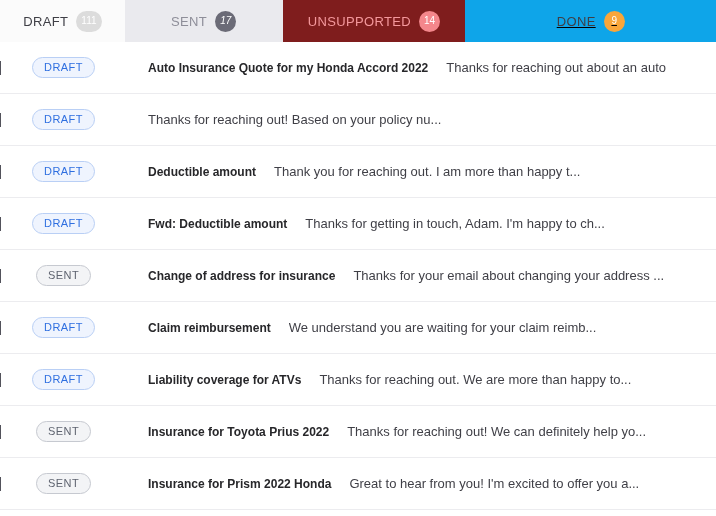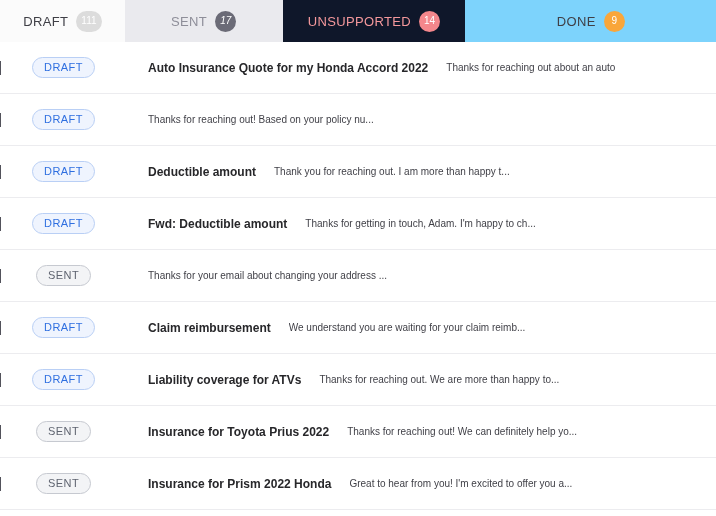--- a/index.html
+++ b/index.html
@@ -36,22 +36,22 @@
     justify-content: center;
     gap: 8px;
     height: 42px;
     padding: 0 14px;
     cursor: pointer;
     user-select: none;
     white-space: nowrap;
   }
   .tab-draft      { width: 128px; background: #fbfbfb; }
   .tab-sent       { width: 162px; background: #eaeaee; }
-  .tab-unsupported{ width: 188px; background: #0f172a; }
-  .tab-done       { width: 258px; background: #7dd3fc; }
+  .tab-unsupported{ width: 188px; background: #7f1d1d; }
+  .tab-done       { width: 258px; background: #0ea5e9; text-decoration: underline; }
 
   .tab-label {
     font-size: 13px;
     letter-spacing: 0.35px;
     font-weight: 400;
   }
   .tab-draft  .tab-label { color: #3f3f46; }
   .tab-sent   .tab-label { color: #8e8e99; }
   .tab-unsupported .tab-label { color: #f4989c; }
   .tab-done   .tab-label { color: #3f3f46; }
@@ -131,21 +131,21 @@
   }
 
   .row-subject {
     font-size: 12px;
     font-weight: bold;
     color: #27272a;
     flex: 0 0 auto;
     margin-right: 18px;
   }
   .row-preview {
-    font-size: 10px;
+    font-size: 13px;
     font-weight: 400;
     color: #3f3f46;
     flex: 0 1 auto;
     overflow: hidden;
     text-overflow: clip;
   }
 
   
   .row-partial {
     height: 21px;
@@ -213,20 +213,21 @@
           <span class="badge badge-draft">DRAFT</span>
         </div>
         <span class="row-subject">Fwd: Deductible amount</span>
         <span class="row-preview">Thanks for getting in touch, Adam. I'm happy to ch...</span>
       </div>
       <div class="row">
         <div class="row-gutter"></div>
         <div class="badge-cell">
           <span class="badge badge-sent">SENT</span>
         </div>
+        <span class="row-subject">Change of address for insurance</span>
         <span class="row-preview">Thanks for your email about changing your address ...</span>
       </div>
       <div class="row">
         <div class="row-gutter"></div>
         <div class="badge-cell">
           <span class="badge badge-draft">DRAFT</span>
         </div>
         <span class="row-subject">Claim reimbursement</span>
         <span class="row-preview">We understand you are waiting for your claim reimb...</span>
       </div>

